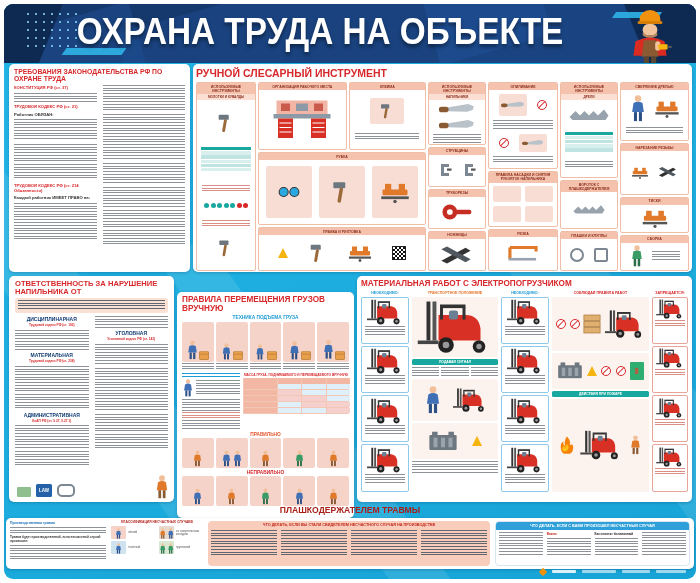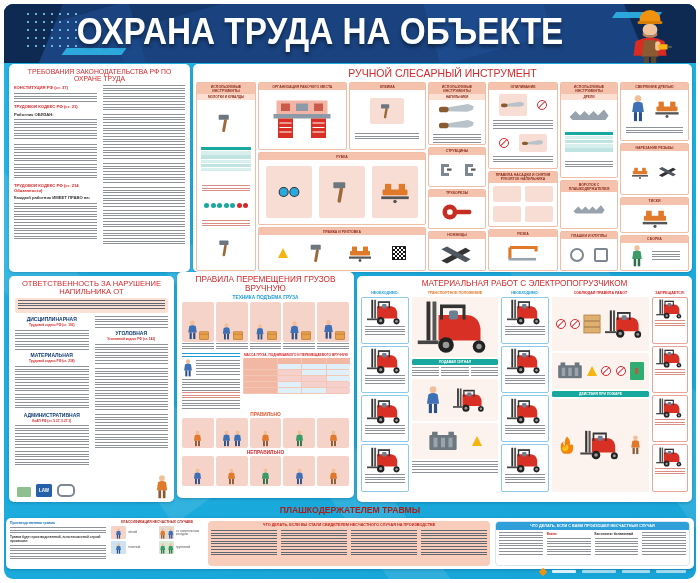--- a/index.html
+++ b/index.html
@@ -21,21 +21,21 @@
   .banner .cy2{right:36px;top:8px;width:46px;height:6px;background:#2fb4e8;transform:skewX(-35deg);opacity:.9;}
   .dots{position:absolute;left:22px;top:8px;width:56px;height:36px;opacity:.85;
     background:radial-gradient(circle at 2px 2px,#79cdf0 1.2px,transparent 1.5px);background-size:8px 8px;}
   .banner-title{position:absolute;left:0;right:60px;top:7px;text-align:center;color:#fff;font-weight:bold;
     font-size:37px;letter-spacing:0px;transform:scaleX(.9);transform-origin:center;
     text-shadow:0 3px 4px rgba(0,0,0,.4);white-space:nowrap;}
   .worker{position:absolute;right:22px;top:3px;width:48px;height:56px;}
 
   
   .panel{position:absolute;background:#fff;border-radius:5px;box-shadow:0 1px 3px rgba(0,40,70,.25);overflow:hidden;}
-  .ptitle{font-weight:normal;color:#d7282b;text-align:center;line-height:1.05;}
+  .ptitle{font-weight:bold;color:#d7282b;line-height:1.05;}
   .tl{display:block;background:repeating-linear-gradient(to bottom,#8e939a 0,#8e939a 1px,transparent 1px,transparent 2.7px);}
   .tl.d{background:repeating-linear-gradient(to bottom,#606770 0,#606770 1px,transparent 1px,transparent 2.7px);}
   .tl.r{background:repeating-linear-gradient(to bottom,#d98f85 0,#d98f85 1px,transparent 1px,transparent 2.7px);}
   .rh{color:#d7282b;font-weight:bold;font-size:4.2px;line-height:1.2;}
   .bh{color:#123c74;font-weight:bold;font-size:5px;text-align:center;line-height:1.2;}
 
   
   #law{left:5px;top:60px;width:181px;height:208px;padding:4px 5px;box-sizing:border-box;}
   #law .ptitle{font-size:6.8px;margin-bottom:3px;}
   .lawcols{display:flex;gap:6px;}
@@ -68,21 +68,21 @@
   #resp .ptitle{font-size:7.6px;margin-bottom:2px;}
   .intro{background:#fbe0d4;border-radius:3px;padding:2px 3px;margin-bottom:3px;}
   .respcols{display:flex;gap:6px;}
   .respcol{flex:1;display:flex;flex-direction:column;gap:2px;}
   .ref{color:#d7282b;font-weight:bold;font-size:3.2px;text-align:center;line-height:1.2;}
   .respics{position:absolute;left:8px;bottom:5px;display:flex;gap:5px;align-items:flex-end;}
   .lawbook{width:16px;height:13px;background:#2461a8;border-radius:1.5px;color:#fff;font-size:4.5px;font-weight:bold;
     display:flex;align-items:center;justify-content:center;}
 
   
-  #loads{left:173px;top:268px;width:177px;height:226px;padding:4px 5px;box-sizing:border-box;}
+  #loads{left:173px;top:288px;width:177px;height:226px;padding:4px 5px;box-sizing:border-box;}
   #loads .ptitle{font-size:8.2px;}
   .subtitle{color:#1e9cd7;font-weight:bold;font-size:4.8px;text-align:center;margin:1.5px 0 2px 0;}
   .steps{display:flex;gap:2px;}
   .step{flex:1;display:flex;flex-direction:column;gap:1px;}
   .steppic{height:40px;background:#f6d3c8;border-radius:2px;display:flex;align-items:flex-end;justify-content:center;padding:2px;box-sizing:border-box;}
   .inforow{display:flex;gap:3px;margin-top:2px;}
   .ltitle{color:#d7282b;font-weight:bold;font-size:3.2px;text-align:center;line-height:1.25;}
   .lt{display:grid;grid-template-columns:32% 22.6% 22.6% 22.6%;gap:.7px;background:#f3c7b5;padding:.7px;border-radius:1px;margin-top:1px;}
   .lc{height:5.2px;background:#ffffff;}
   .lc.h{background:#f3b8a4;}

